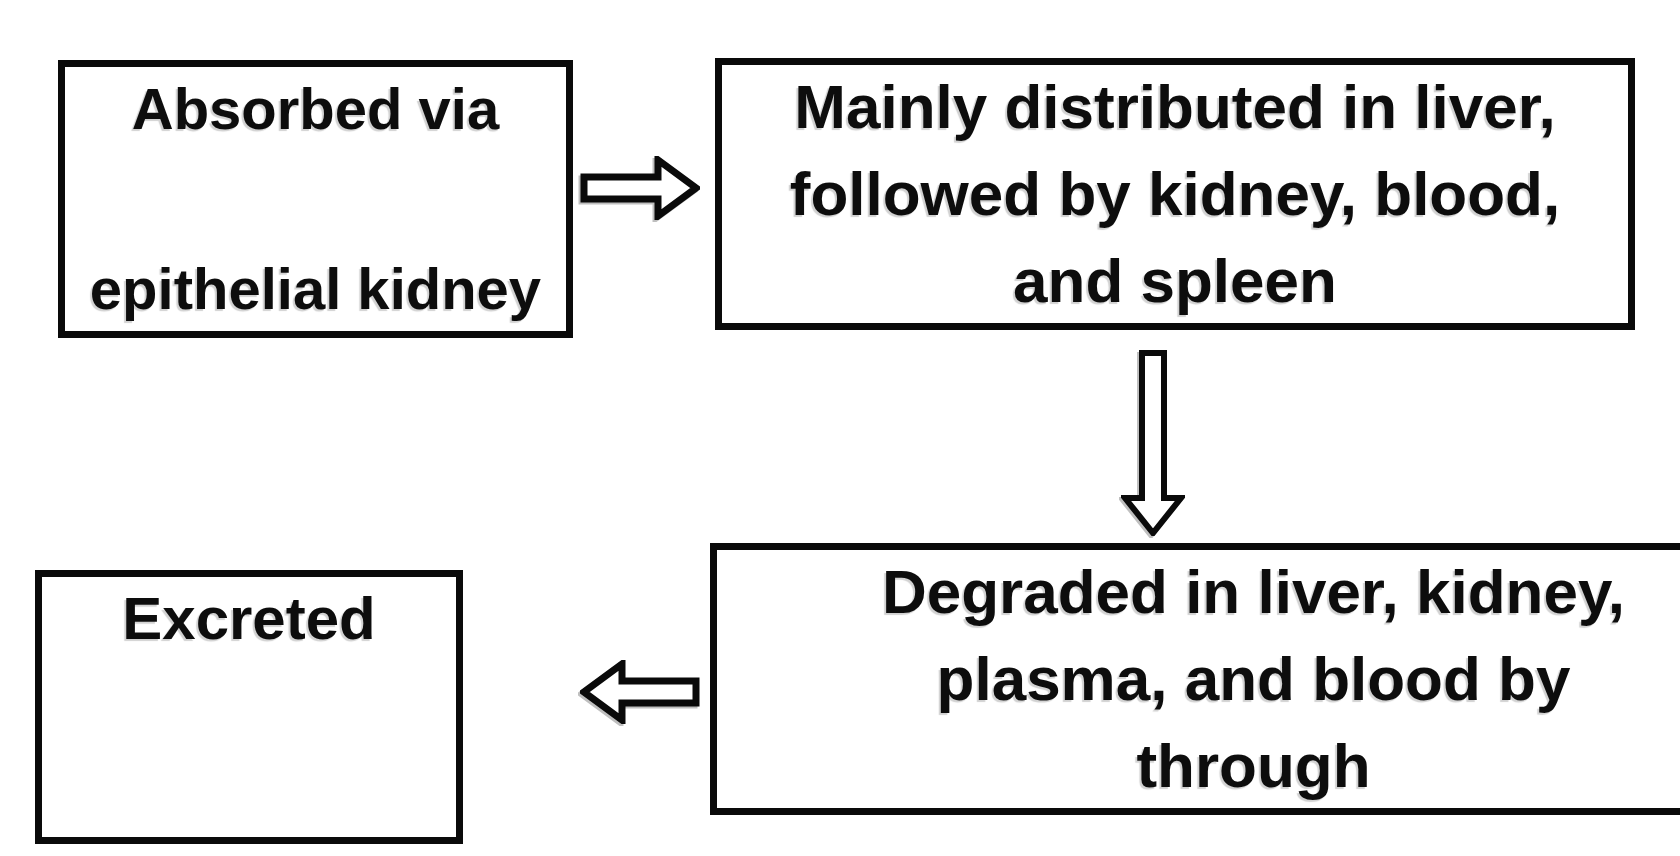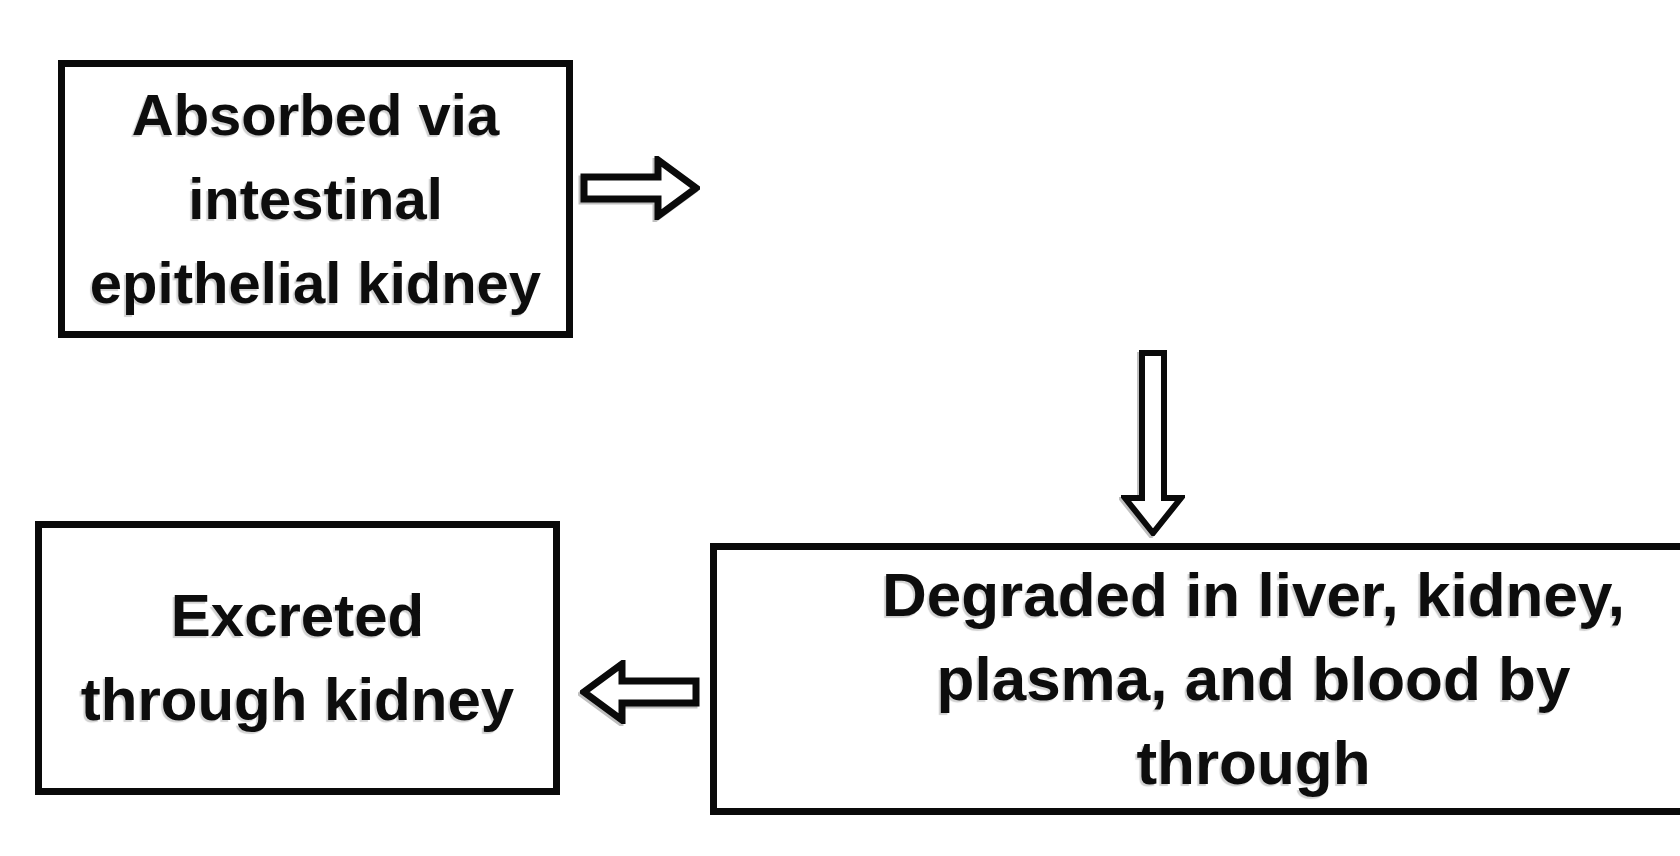--- a/index.html
+++ b/index.html
@@ -15,69 +15,72 @@
     font-family: "Liberation Sans", "DejaVu Sans", sans-serif;
     overflow: hidden;
   }
   .box {
     position: absolute;
     border: 7px solid #0a0a0a;
     background: #ffffff;
     display: flex;
     flex-direction: column;
     align-items: center;
-    justify-content: center;
+    justify-content: space-between;
     text-align: center;
     color: #0d0d0d;
     font-weight: bold;
     box-sizing: border-box;
   }
   .box .line {
     line-height: 84px;
     white-space: nowrap;
     text-shadow: -2px 2px 1px rgba(0,0,0,0.18);
   }
   .box-absorption   { left: 58px;  top: 60px;  width: 515px; height: 278px; font-size: 58px; }
   .box-distribution { left: 715px; top: 58px;  width: 920px; height: 272px; font-size: 62px; }
   .box-degradation  { left: 710px; top: 543px; width: 1087px; height: 272px; font-size: 62px; }
-  .box-excretion    { left: 35px;  top: 521px; width: 525px; height: 274px; font-size: 60px; }
+  .box-excretion    { left: 35px;  top: 570px; width: 428px; height: 274px; font-size: 60px; }
   .arrow {
     position: absolute;
     filter: drop-shadow(-2px 2px 0px rgba(0,0,0,0.25));
   }
   .arrow polygon {
     fill: #ffffff;
     stroke: #0a0a0a;
     stroke-linejoin: miter;
   }
   .arrow-right { left: 580px; top: 156px; }
   .arrow-down  { left: 1121px; top: 350px; }
   .arrow-left  { left: 580px; top: 660px; }
 </style>
 </head>
 <body>
 
 <div class="canvas">
 
   <div class="box box-absorption">
     <div class="line">Absorbed via</div>
-    <div class="line">intestinal</div>
     <div class="line">epithelial kidney</div>
   </div>
 
+  <div class="box box-distribution">
+    <div class="line">Mainly distributed in liver,</div>
+    <div class="line">followed by kidney, blood,</div>
+    <div class="line">and spleen</div>
+  </div>
 
   <div class="box box-degradation">
     <div class="line">Degraded in liver, kidney,</div>
     <div class="line">plasma, and blood by</div>
     <div class="line">through</div>
   </div>
 
   <div class="box box-excretion">
     <div class="line">Excreted</div>
-    <div class="line">through kidney</div>
   </div>
 
   <svg class="arrow arrow-right" width="120" height="64" viewBox="0 0 120 64">
     <polygon points="4,21 78,21 78,4 116,32 78,60 78,43 4,43" stroke-width="7"></polygon>
   </svg>
 
   <svg class="arrow arrow-down" width="64" height="186" viewBox="0 0 64 186">
     <polygon points="21,3 43,3 43,148 60,148 32,183 4,148 21,148" stroke-width="6"></polygon>
   </svg>
 

